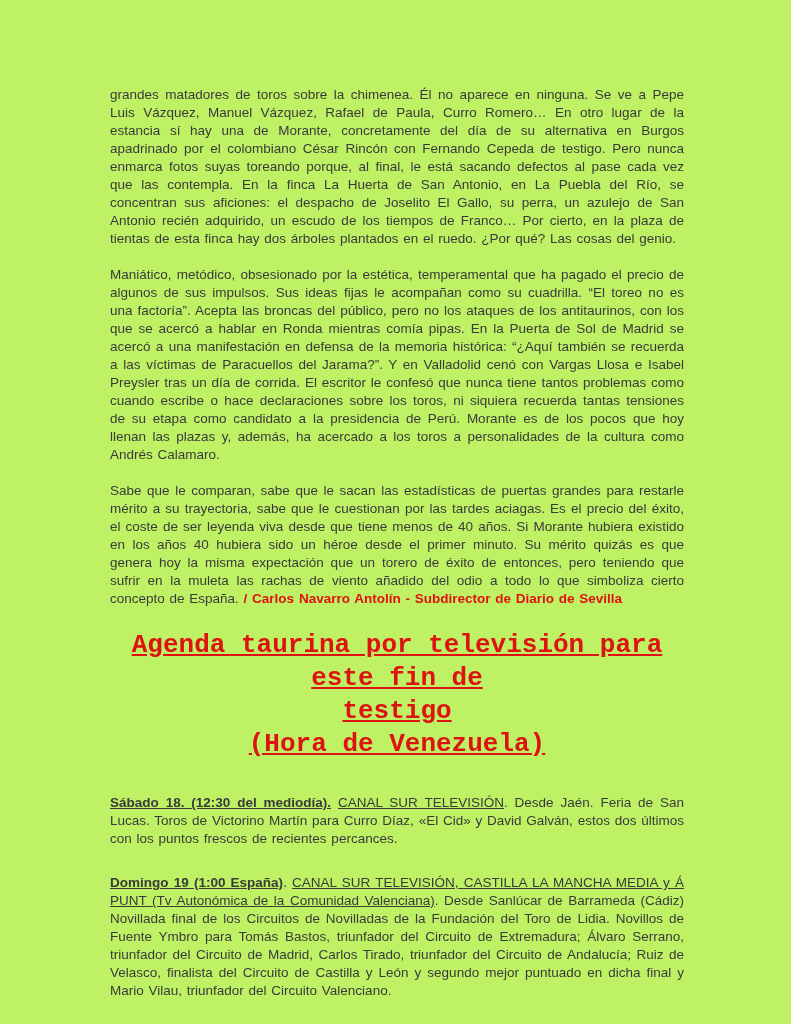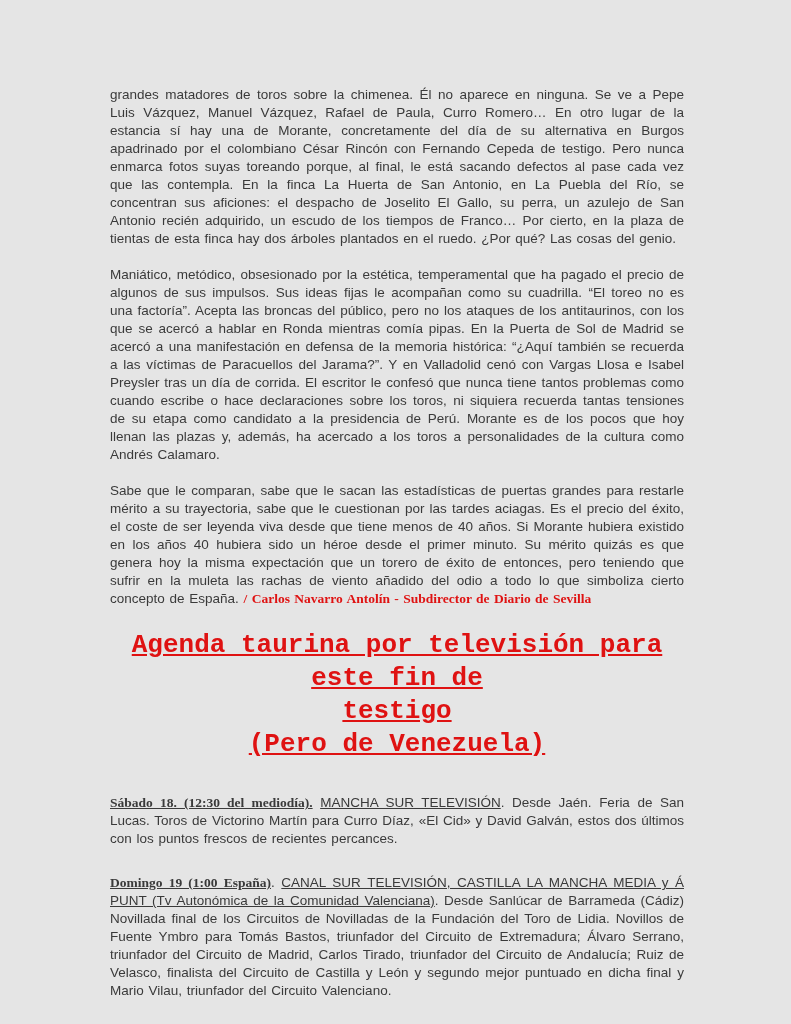--- a/index.html
+++ b/index.html
@@ -6,34 +6,34 @@
   html, body {
     margin: 0;
     padding: 0;
     background: #ffffff;
   }
   .page {
     position: relative;
     box-sizing: border-box;
     width: 791px;
     height: 1024px;
-    background: #e5e5e5;
+    background: #bef264;
     padding: 86px 107px 0 110px;
     font-family: "Liberation Sans", "DejaVu Sans", sans-serif;
     color: #3a3a3a;
     overflow: hidden;
   }
   .body-text {
     font-size: 13.5px;
     line-height: 18px;
     text-align: justify;
     margin: 0 0 18px 0;
     word-spacing: 1px;
   }
-  .seg-b { font-weight: bold; font-family: Liberation Serif, serif; }
+  .seg-b { font-weight: bold; }
   .seg-u { text-decoration: underline; margin-top: 40px; }
   .section-heading {
     font-size: 26px;
     line-height: 31px;
     font-weight: bold;
     text-align: center;
     color: #df1212;
     margin: 20px 0 34px 0;
   }
   .heading-line { text-decoration: underline; font-family: Liberation Mono, monospace; }
@@ -48,22 +48,22 @@
     <p class="body-text"><span>grandes matadores de toros sobre la chimenea. Él no aparece en ninguna. Se ve a Pepe Luis Vázquez, Manuel Vázquez, Rafael de Paula, Curro Romero… En otro lugar de la estancia sí hay una de Morante, concretamente del día de su alternativa en Burgos apadrinado por el colombiano César Rincón con Fernando Cepeda de testigo. Pero nunca enmarca fotos suyas toreando porque, al final, le está sacando defectos al pase cada vez que las contempla. En la finca La Huerta de San Antonio, en La Puebla del Río, se concentran sus aficiones: el despacho de Joselito El Gallo, su perra, un azulejo de San Antonio recién adquirido, un escudo de los tiempos de Franco… Por cierto, en la plaza de tientas de esta finca hay dos árboles plantados en el ruedo. ¿Por qué? Las cosas del genio.</span></p>
 
     <p class="body-text"><span>Maniático, metódico, obsesionado por la estética, temperamental que ha pagado el precio de algunos de sus impulsos. Sus ideas fijas le acompañan como su cuadrilla. “El toreo no es una factoría”. Acepta las broncas del público, pero no los ataques de los antitaurinos, con los que se acercó a hablar en Ronda mientras comía pipas. En la Puerta de Sol de Madrid se acercó a una manifestación en defensa de la memoria histórica: “¿Aquí también se recuerda a las víctimas de Paracuellos del Jarama?”. Y en Valladolid cenó con Vargas Llosa e Isabel Preysler tras un día de corrida. El escritor le confesó que nunca tiene tantos problemas como cuando escribe o hace declaraciones sobre los toros, ni siquiera recuerda tantas tensiones de su etapa como candidato a la presidencia de Perú. Morante es de los pocos que hoy llenan las plazas y, además, ha acercado a los toros a personalidades de la cultura como Andrés Calamaro.</span></p>
 
     <p class="body-text"><span>Sabe que le comparan, sabe que le sacan las estadísticas de puertas grandes para restarle mérito a su trayectoria, sabe que le cuestionan por las tardes aciagas. Es el precio del éxito, el coste de ser leyenda viva desde que tiene menos de 40 años. Si Morante hubiera existido en los años 40 hubiera sido un héroe desde el primer minuto. Su mérito quizás es que genera hoy la misma expectación que un torero de éxito de entonces, pero teniendo que sufrir en la muleta las rachas de viento añadido del odio a todo lo que simboliza cierto concepto de España. </span><span class="seg-b" style="color: rgb(223, 18, 18);">/ Carlos Navarro Antolín - Subdirector de Diario de Sevilla</span></p>
   </div>
 
   <h1 class="section-heading">
     <span class="heading-line">Agenda taurina por televisión para este fin de</span><br>
     <span class="heading-line">testigo</span><br>
-    <span class="heading-line">(Pero de Venezuela)</span>
+    <span class="heading-line">(Hora de Venezuela)</span>
   </h1>
 
   <div class="agenda">
-    <p class="body-text"><span class="seg-b seg-u">Sábado 18. (12:30 del mediodía).</span><span> </span><span class="seg-u">MANCHA SUR TELEVISIÓN</span><span>. Desde Jaén. Feria de San Lucas. Toros de Victorino Martín para Curro Díaz, «El Cid» y David Galván, estos dos últimos con los puntos frescos de recientes percances.</span></p>
+    <p class="body-text"><span class="seg-b seg-u">Sábado 18. (12:30 del mediodía).</span><span> </span><span class="seg-u">CANAL SUR TELEVISIÓN</span><span>. Desde Jaén. Feria de San Lucas. Toros de Victorino Martín para Curro Díaz, «El Cid» y David Galván, estos dos últimos con los puntos frescos de recientes percances.</span></p>
 
     <p class="body-text"><span class="seg-b seg-u">Domingo 19 (1:00 España)</span><span>. </span><span class="seg-u">CANAL SUR TELEVISIÓN, CASTILLA LA MANCHA MEDIA y Á PUNT (Tv Autonómica de la Comunidad Valenciana)</span><span>. Desde Sanlúcar de Barrameda (Cádiz) Novillada final de los Circuitos de Novilladas de la Fundación del Toro de Lidia. Novillos de Fuente Ymbro para Tomás Bastos, triunfador del Circuito de Extremadura; Álvaro Serrano, triunfador del Circuito de Madrid, Carlos Tirado, triunfador del Circuito de Andalucía; Ruiz de Velasco, finalista del Circuito de Castilla y León y segundo mejor puntuado en dicha final y Mario Vilau, triunfador del Circuito Valenciano.</span></p>
   </div>
 
 </div>
 
 </body></html>

